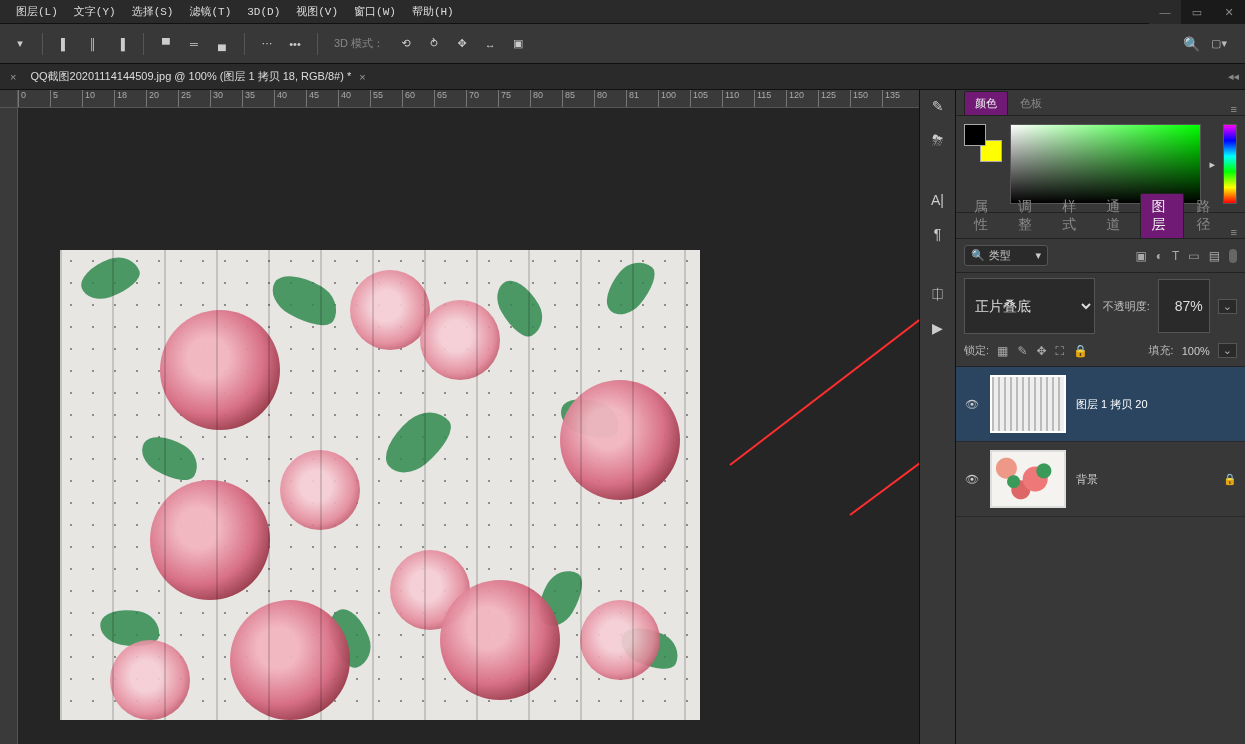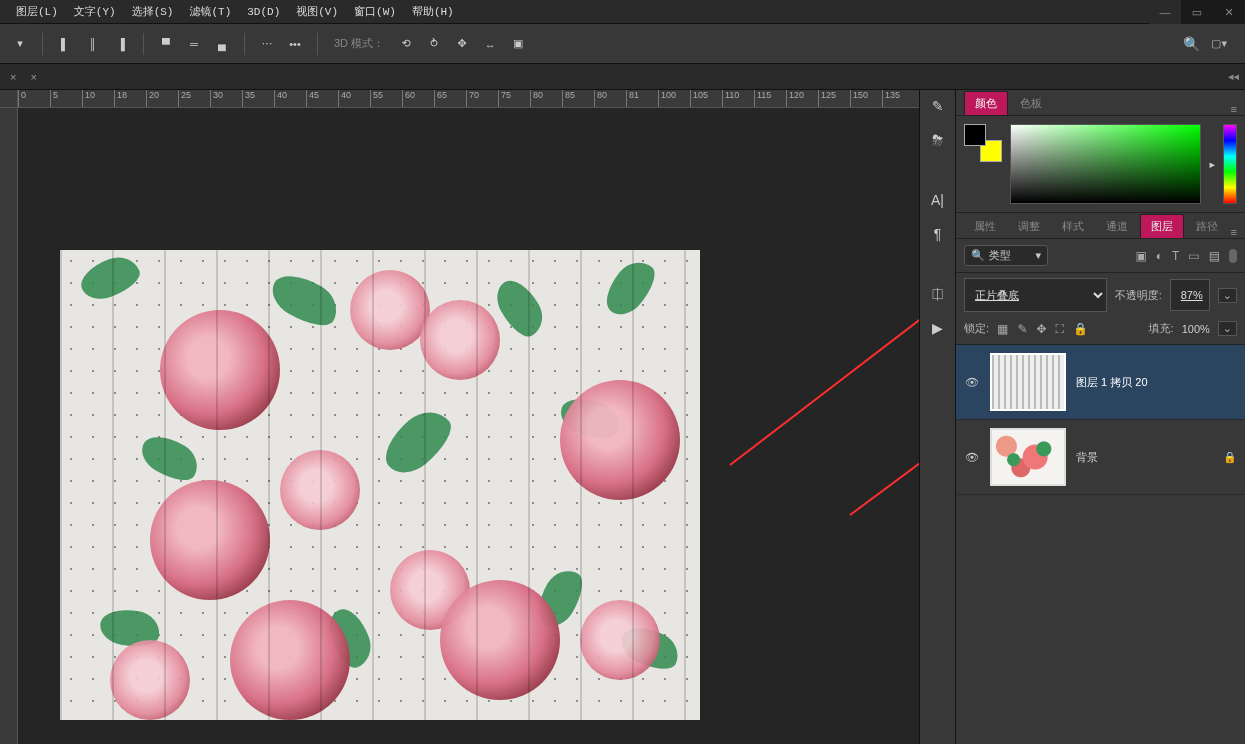--- a/index.html
+++ b/index.html
@@ -43,38 +43,38 @@
 .arrow { position:absolute; stroke:#ff2d2d; stroke-width:2; fill:#ff2d2d; }
 
 
 .panel-strip { width: 36px; background: #383838; border-left: 1px solid #111; display: flex; flex-direction: column; align-items: center; padding-top: 6px; gap: 14px; }
 .panel-strip .pic { width: 20px; height: 20px; color: #ccc; display:flex; align-items:center; justify-content:center; font-size:14px;}
 
 
 .rightcol { width: 290px; background: #383838; border-left: 1px solid #111; display: flex; flex-direction: column; }
 .panel-tabs { height: 26px; display: flex; align-items: flex-end; padding: 0 8px; gap: 2px; border-bottom: 1px solid #222; }
 .panel-tabs .t { padding: 4px 10px; color: #888; cursor: pointer; }
-.panel-tabs .t.active { color: #eee; background: #be185d; border: 1px solid #222; border-bottom: none; border-radius: 2px 2px 0 0; }
+.panel-tabs .t.active { color: #eee; background: #701a75; border: 1px solid #222; border-bottom: none; border-radius: 2px 2px 0 0; }
 .panel-tabs .men { margin-left:auto; color:#999; cursor:pointer;}
 
 .color-panel { padding: 8px; display: flex; gap: 8px; border-bottom: 1px solid #222; }
 .swatches { width: 38px; height: 38px; position: relative; }
 .swatch-a { position:absolute; width:22px; height:22px; border:1px solid #aaa; background:#000; left:0; top:0; z-index:2;}
 .swatch-b { position:absolute; width:22px; height:22px; border:1px solid #aaa; background:#ff0; right:0; bottom:0;}
 .picker { flex:1; height: 80px; background: linear-gradient(to top, #000, transparent), linear-gradient(to right, #fff, #0f0); border:1px solid #555;}
 .hue { width: 14px; height: 80px; background: linear-gradient(to bottom, #f0f, #00f, #0ff, #0f0, #ff0, #f00); border:1px solid #555;}
 
-.layer-tabs .t { font-size: 11px;}
+.layer-tabs .t { font-size: 14px;}
 .layers-head { display:flex; align-items:center; gap:6px; padding:6px 8px; border-bottom:1px solid #222; }
 .layers-head .search { flex:0 0 84px; display:flex; align-items:center; gap:4px; background:#2a2a2a; border:1px solid #555; border-radius:3px; padding:2px 6px; color:#ccc;}
 .layers-head .irow { display:flex; gap:9px; font-size:12px; color:#aaa; margin-left:auto;}
 .blend-row { display:flex; align-items:center; padding:5px 8px; gap:8px; }
-.blend-row select, .blend-row .val { background:#2a2a2a; border:1px solid #555; color:#ddd; padding:9px 6px; font-size:11px;text-decoration:underline; }
+.blend-row select, .blend-row .val { background:#2a2a2a; border:1px solid #555; color:#ddd; padding:18px 6px; font-size:14px; }
 .blend-row .lab { color:#bbb; }
-.blend-row .val { width: 40px; text-align:right;}
+.blend-row .val { width: 52px; text-align:right;}
 .chev{ color:#aaa; padding:0 4px; border:1px solid #555; background:#2a2a2a; cursor:pointer;}
 .lock-row { display:flex; align-items:center; gap:8px; padding:4px 8px 8px; border-bottom:1px solid #222;}
 .lock-row .lab { color:#bbb;}
 .lock-row .irow { display:flex; gap:9px; color:#aaa; font-size:12px;}
 
 .layer-list { flex:1; overflow:auto; }
 .layer { display:flex; align-items:center; padding:8px 8px; gap:10px; border-bottom:1px solid #2a2a2a;}
 .layer.active { background:#2b4560; color:#fff;}
 .layer .eye { width:16px; text-align:center; color:#ccc;}
 .layer .thumb { width:76px; height:58px; background:#eee; border:2px solid #ddd; overflow:hidden; position:relative;}
@@ -127,20 +127,21 @@
   <span class="ico">▣</span>
   <div class="right">
     <span style="font-size:14px;">🔍</span>
     <span>▢▾</span>
   </div>
 </div>
 
 <div class="tabbar">
   <span style="color:#999; padding-right:6px;">×</span>
   <div class="doctab">
+    <span>QQ截图20201114144509.jpg @ 100% (图层 1 拷贝 18, RGB/8#) *</span>
     <span class="x">×</span>
   </div>
   <span class="collapse-arrows">◂◂</span>
 </div>
 
 <div class="main">
   <div class="canvas-wrap">
     <div class="ruler-corner"></div>
     <div class="ruler-h" id="rulerH">
         <span>0</span>

